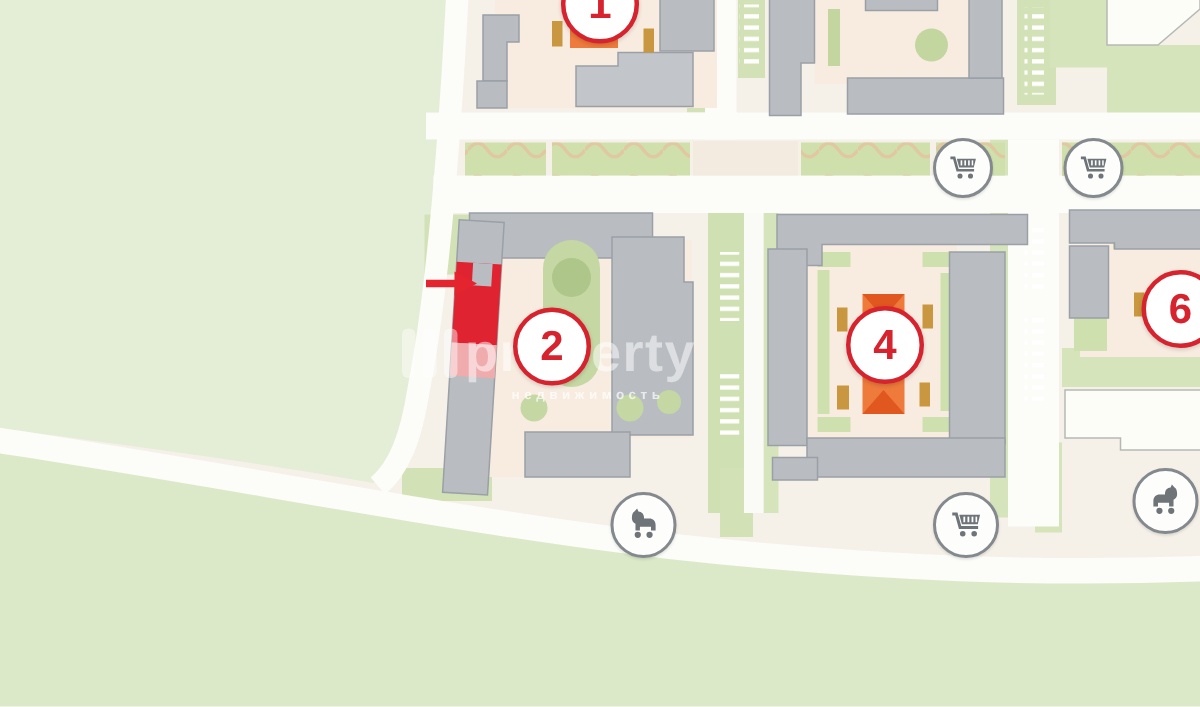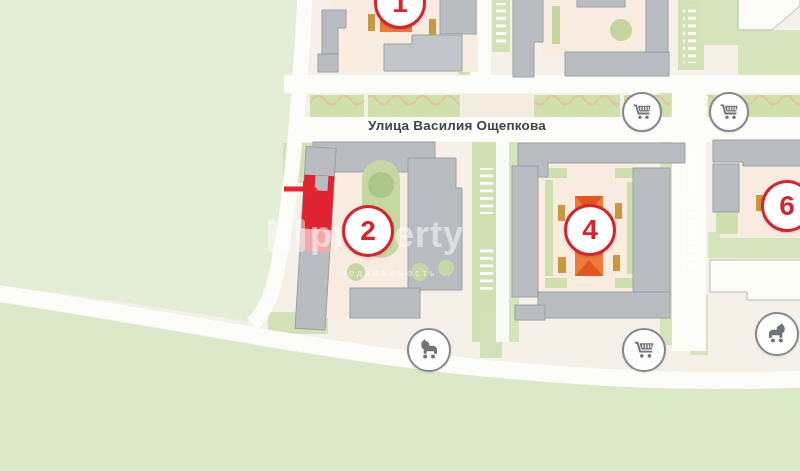--- a/index.html
+++ b/index.html
@@ -21,22 +21,22 @@
     pointer-events:none;
   }
   .watermark .bar {
     width:9px; height:33px; border-radius:4px; background:rgba(255,255,255,.45);
   }
   .watermark .brand {
     font-size:36px; font-weight:bold; color:rgba(255,255,255,.5); line-height:1;
     letter-spacing:1px;
   }
   .watermark-tagline {
-    position:absolute; left:341px; top:268px; font-size:9px; letter-spacing:3px;
-    color:rgba(255,255,255,.7); pointer-events:none; white-space:nowrap;
+    position:absolute; left:341px; top:258px; font-size:9px; letter-spacing:3px;
+    color:rgba(255,255,255,.7); pointer-events:none; white-space:nowrap;font-weight:bold;
   }
 
   .bmarker {
     position:absolute; width:52px; height:52px; border-radius:50%;
     background:#ffffff; border:3px solid #d6232e; box-sizing:border-box;
     display:flex; align-items:center; justify-content:center;
     box-shadow:0 1px 3px rgba(0,0,0,.18); cursor:pointer;
   }
   .bmarker span { color:#d6232e; font-size:28px; font-weight:bold; line-height:1; }
 
@@ -231,21 +231,20 @@
   </svg>
 
   <div class="watermark">
     <div class="bar"></div>
     <div class="bar"></div>
     <div class="bar"></div>
     <span class="brand">property</span>
   </div>
   <div class="watermark-tagline">недвижимость</div>
 
-  <div class="street-label">Улица Василия Ощепкова</div>
 
   <div class="bmarker" style="left:374px; top:-23px;">
     <span>1</span>
   </div>
   <div class="bmarker" style="left:342px; top:205px;">
     <span>2</span>
   </div>
   <div class="bmarker" style="left:564px; top:204px;">
     <span>4</span>
   </div>

